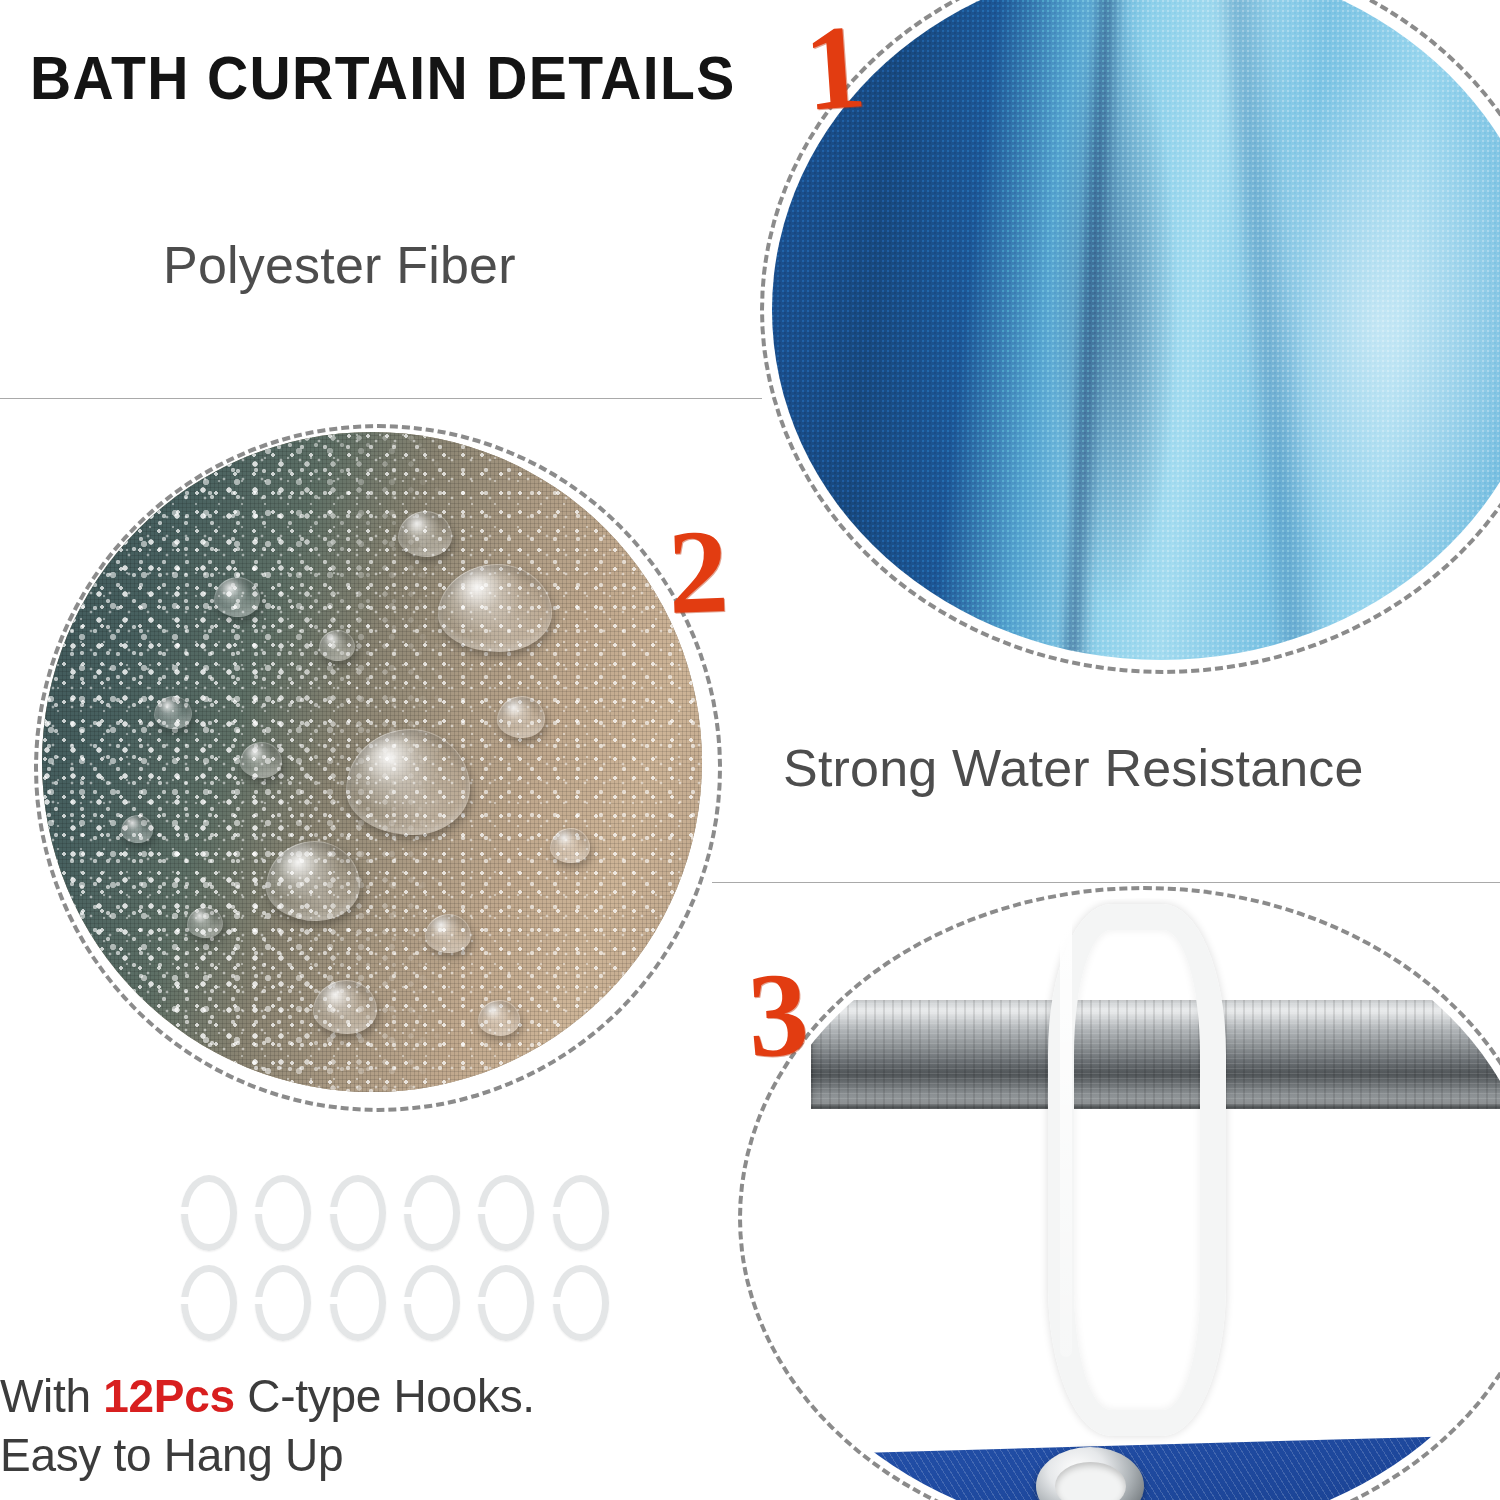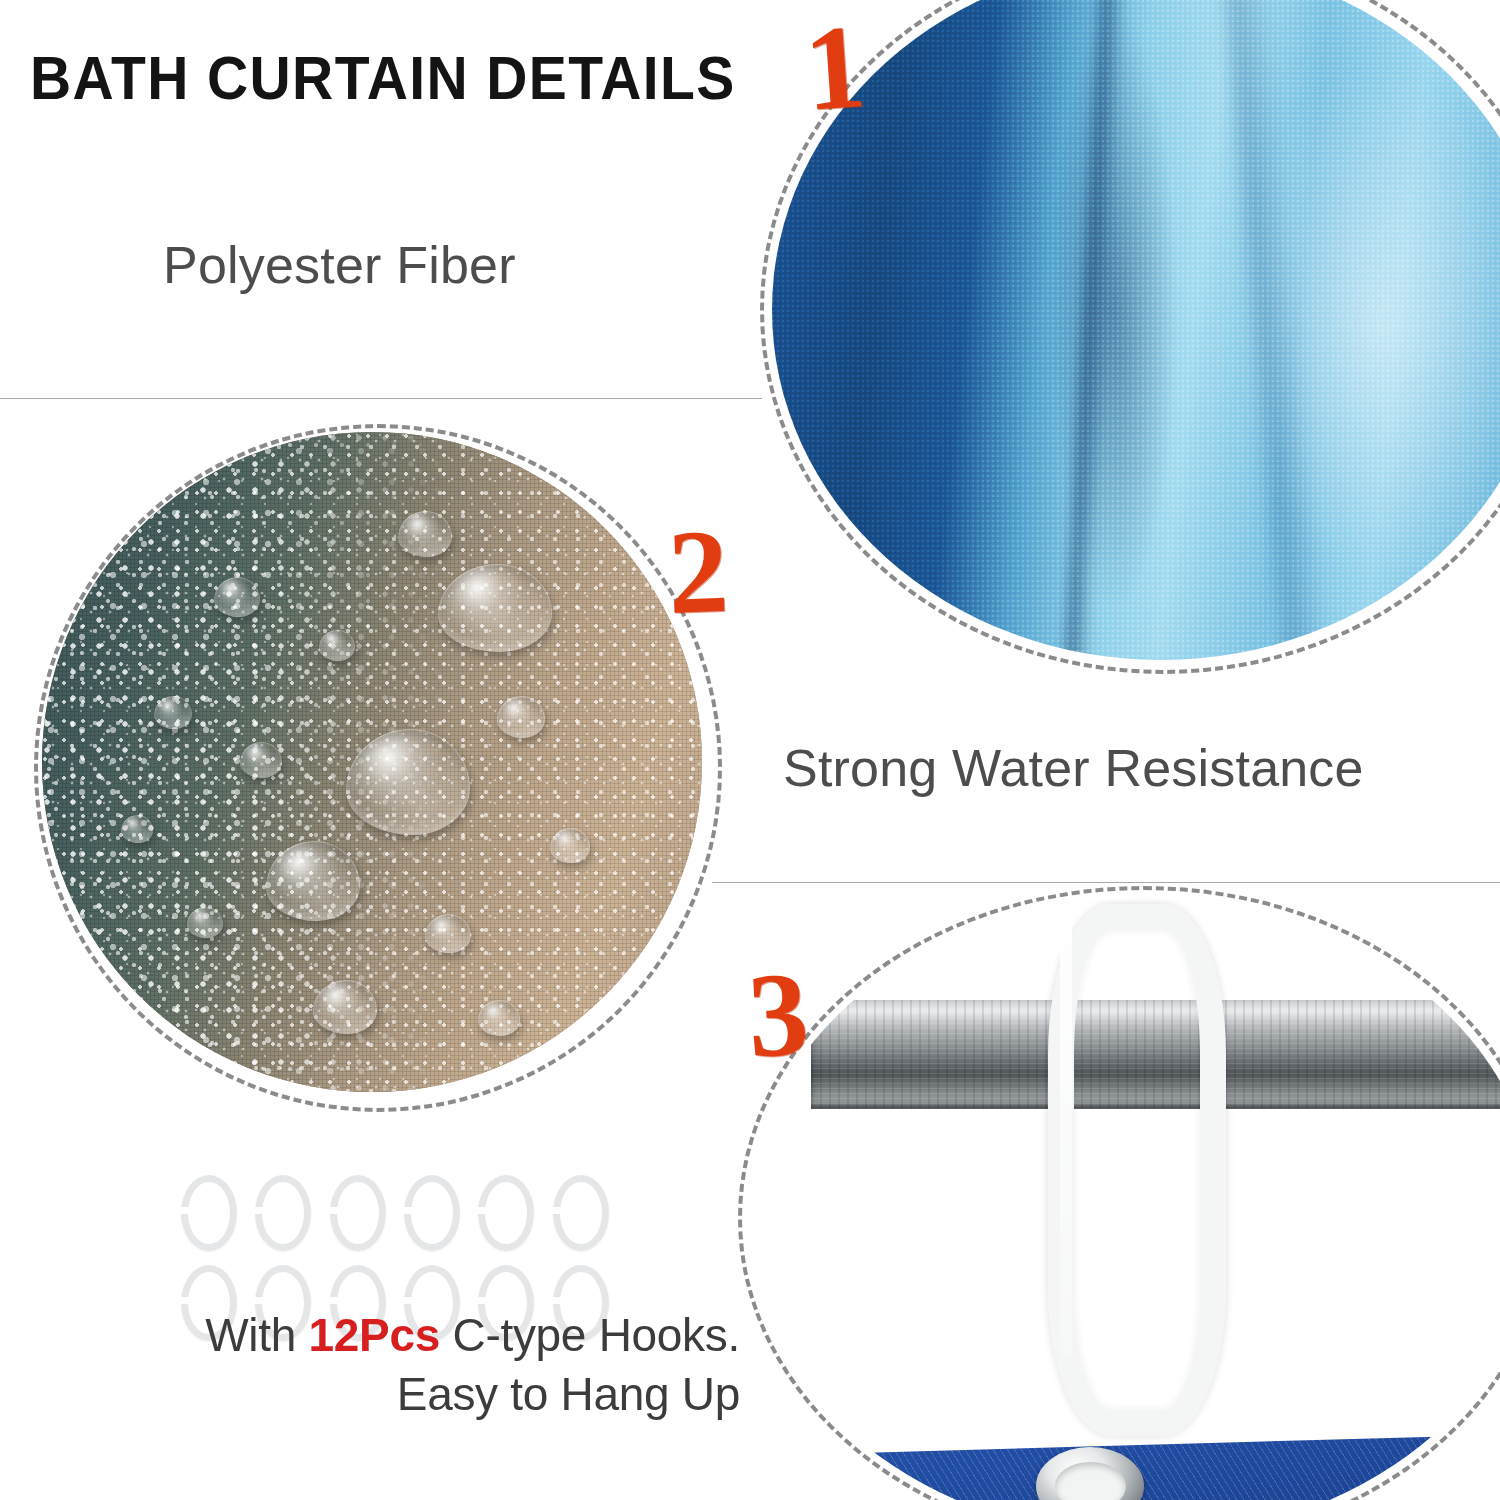--- a/index.html
+++ b/index.html
@@ -277,34 +277,34 @@
   .hook-item .gap {
     position: absolute;
     left: -1px; top: 42%;
     width: 12px; height: 7px;
     background: #ffffff;
   }
 
   
   #hooks-caption {
     position: absolute;
-    left: 0; top: 1306px;
+    left: 0; top: 1367px;
     width: 740px;
-    text-align: right;
+    text-align: left;
     font-family: "Liberation Sans", sans-serif;
     font-size: 46px;
     line-height: 1.28;
     color: #3c3c3c;
     letter-spacing: -0.3px;
   }
   #hooks-caption .accent {
     color: #d81f1f;
     font-weight: 700;
   }
-  #hooks-caption .line2 { display: block; padding-left: 12px; }
+  #hooks-caption .line2 { display: block; }
 </style>
 </head>
 <body>
 
 <div id="page">
 
   <div id="title">BATH CURTAIN DETAILS</div>
 
   <div class="divider" id="divider-top"></div>
   <div class="divider" id="divider-bottom"></div>

